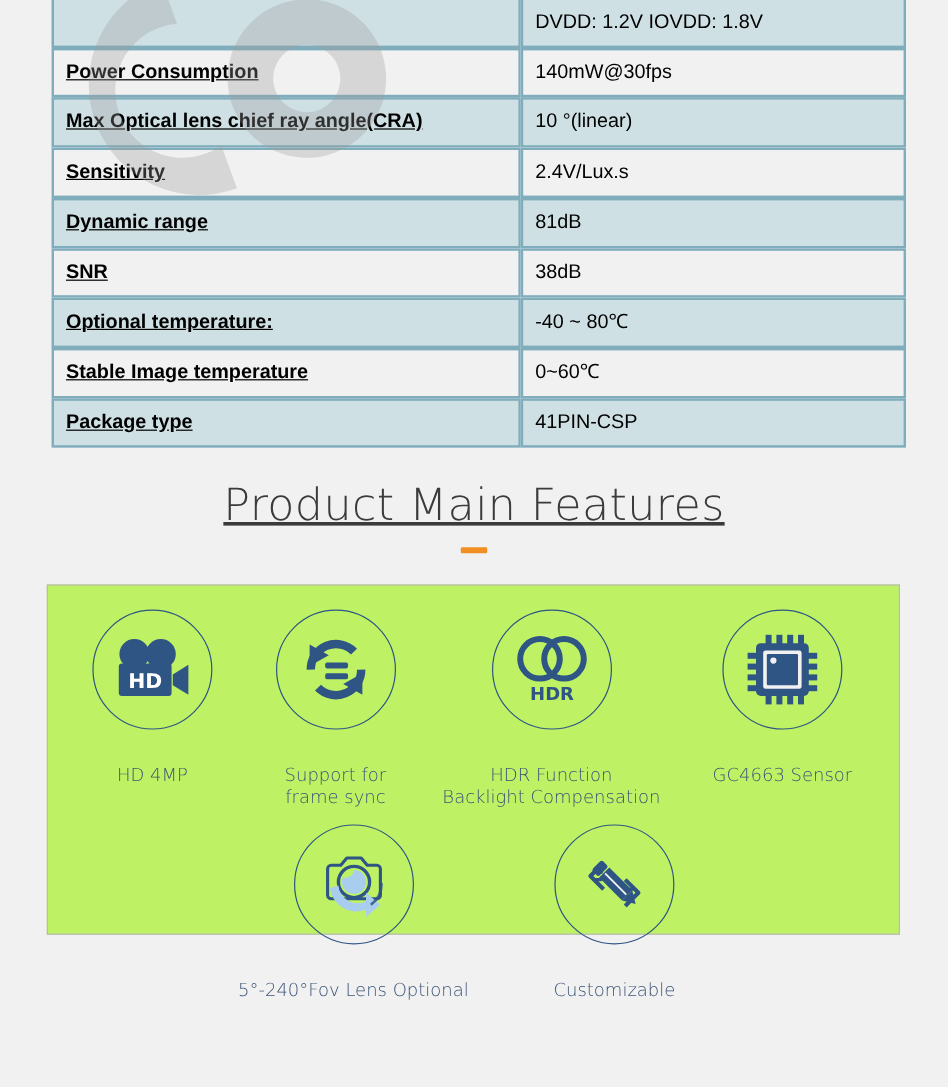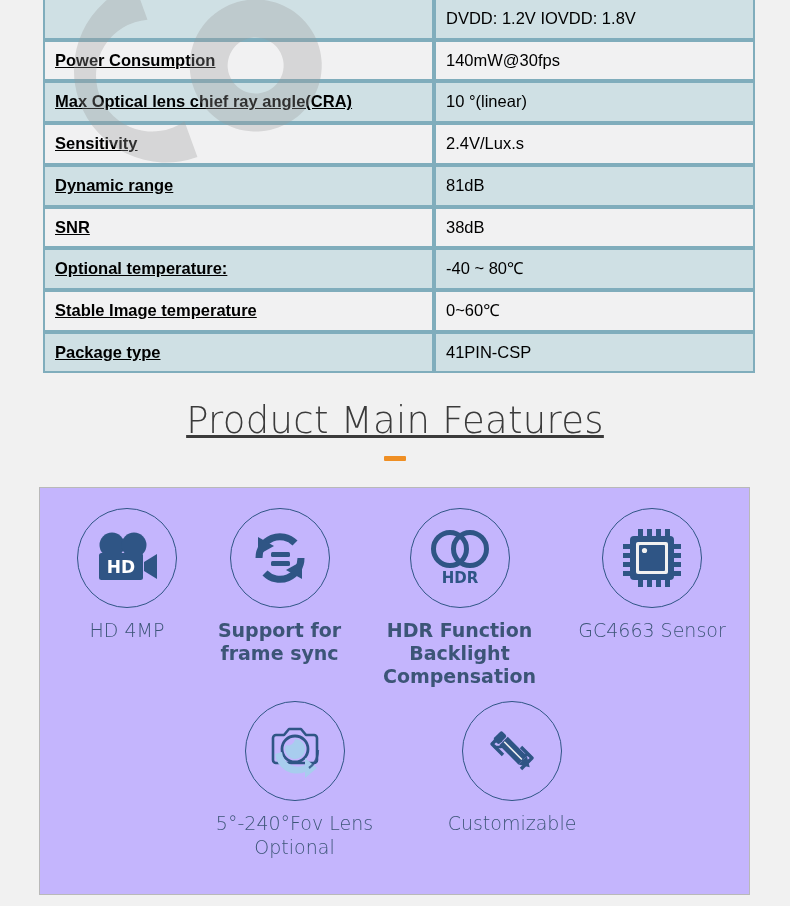--- a/index.html
+++ b/index.html
@@ -85,23 +85,23 @@
     margin: 12px auto 0 auto;
     border-radius: 1px;
   }
 
   
   .features-panel {
     position: absolute;
     left: 39px;
     top: 487px;
     width: 711px;
-    height: 408px;
+    height: 292px;
     border: 1px solid #b9b9b9;
-    background: #c4b5fd;
+    background: #bef264;
     box-sizing: border-box;
     z-index: 2;
   }
   .feat-row {
     display: flex;
     justify-content: center;
     align-items: flex-start;
   }
   .feat-row.row-1 { padding-top: 20px; }
   .feat-row.row-2 { padding-top: 14px; }
@@ -114,39 +114,39 @@
     height: 100px;
     border: 1.6px solid #2f5585;
     border-radius: 50%;
     margin: 0 auto;
     display: flex;
     align-items: center;
     justify-content: center;
     box-sizing: border-box;
   }
   .feat .label {
-    margin-top: 11px;
+    margin-top: 29px;
     font-family: "DejaVu Sans", sans-serif;
     font-weight: 300;
-    font-size: 19px;
+    font-size: 15px;
     line-height: 1.22;
     color: #3c5577;
     white-space: pre-line;
   }
   
   .feat.f-hd   { width: 155px; }
   .feat.f-sync { width: 150px; }
   .feat.f-hdr  { width: 210px; }
   .feat.f-gc   { width: 175px; }
   .feat.f-focus{ width: 190px; }
   .feat.f-fov  { width: 235px; }
   .feat.f-cust { width: 200px; }
 
   .feat.f-hdr .label,
-  .feat.f-sync .label { line-height: 1.2; font-weight: bold; }
+  .feat.f-sync .label { line-height: 1.2; }
 </style>
 </head>
 <body>
 
 <div class="watermark">
   <svg viewBox="0 0 380 330" width="380" height="330" aria-hidden="true">
     <g transform="rotate(-20 190 165)" fill="#9a9a9a" opacity="0.62">
 
       <path d="M150 60 A92 92 0 1 0 150 244 L150 206 A56 56 0 1 1 150 98 Z"></path>
 

